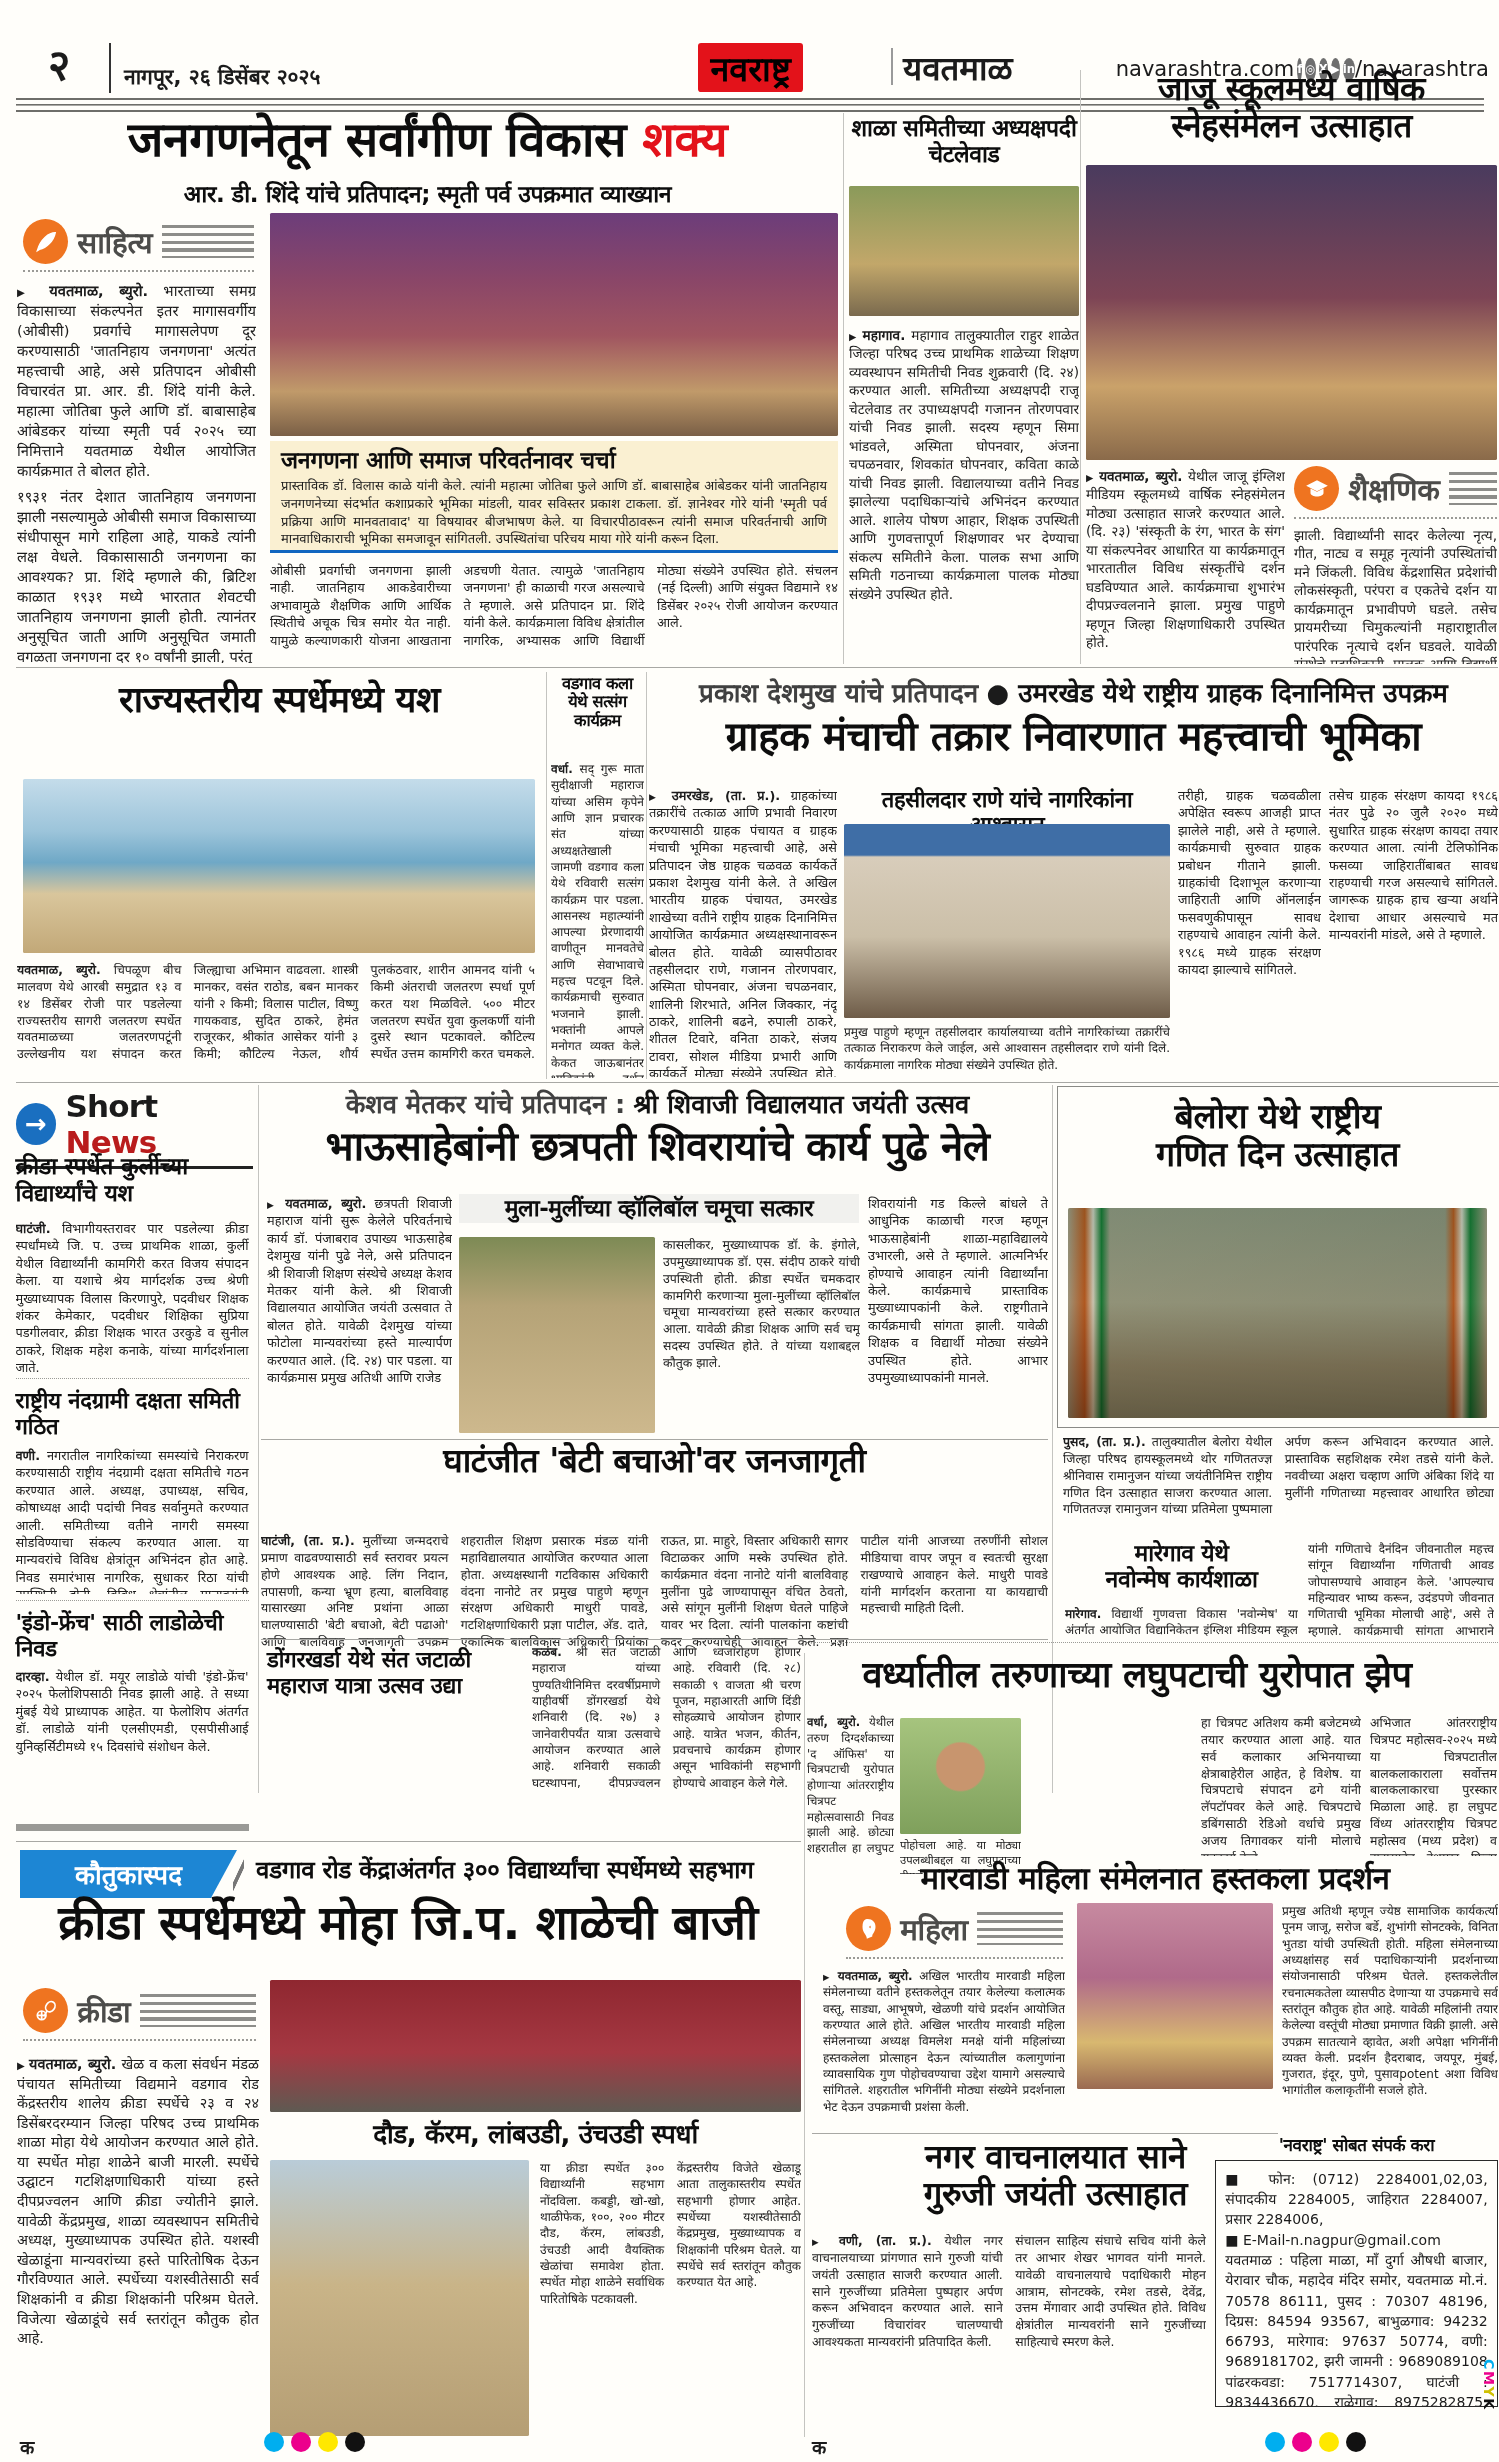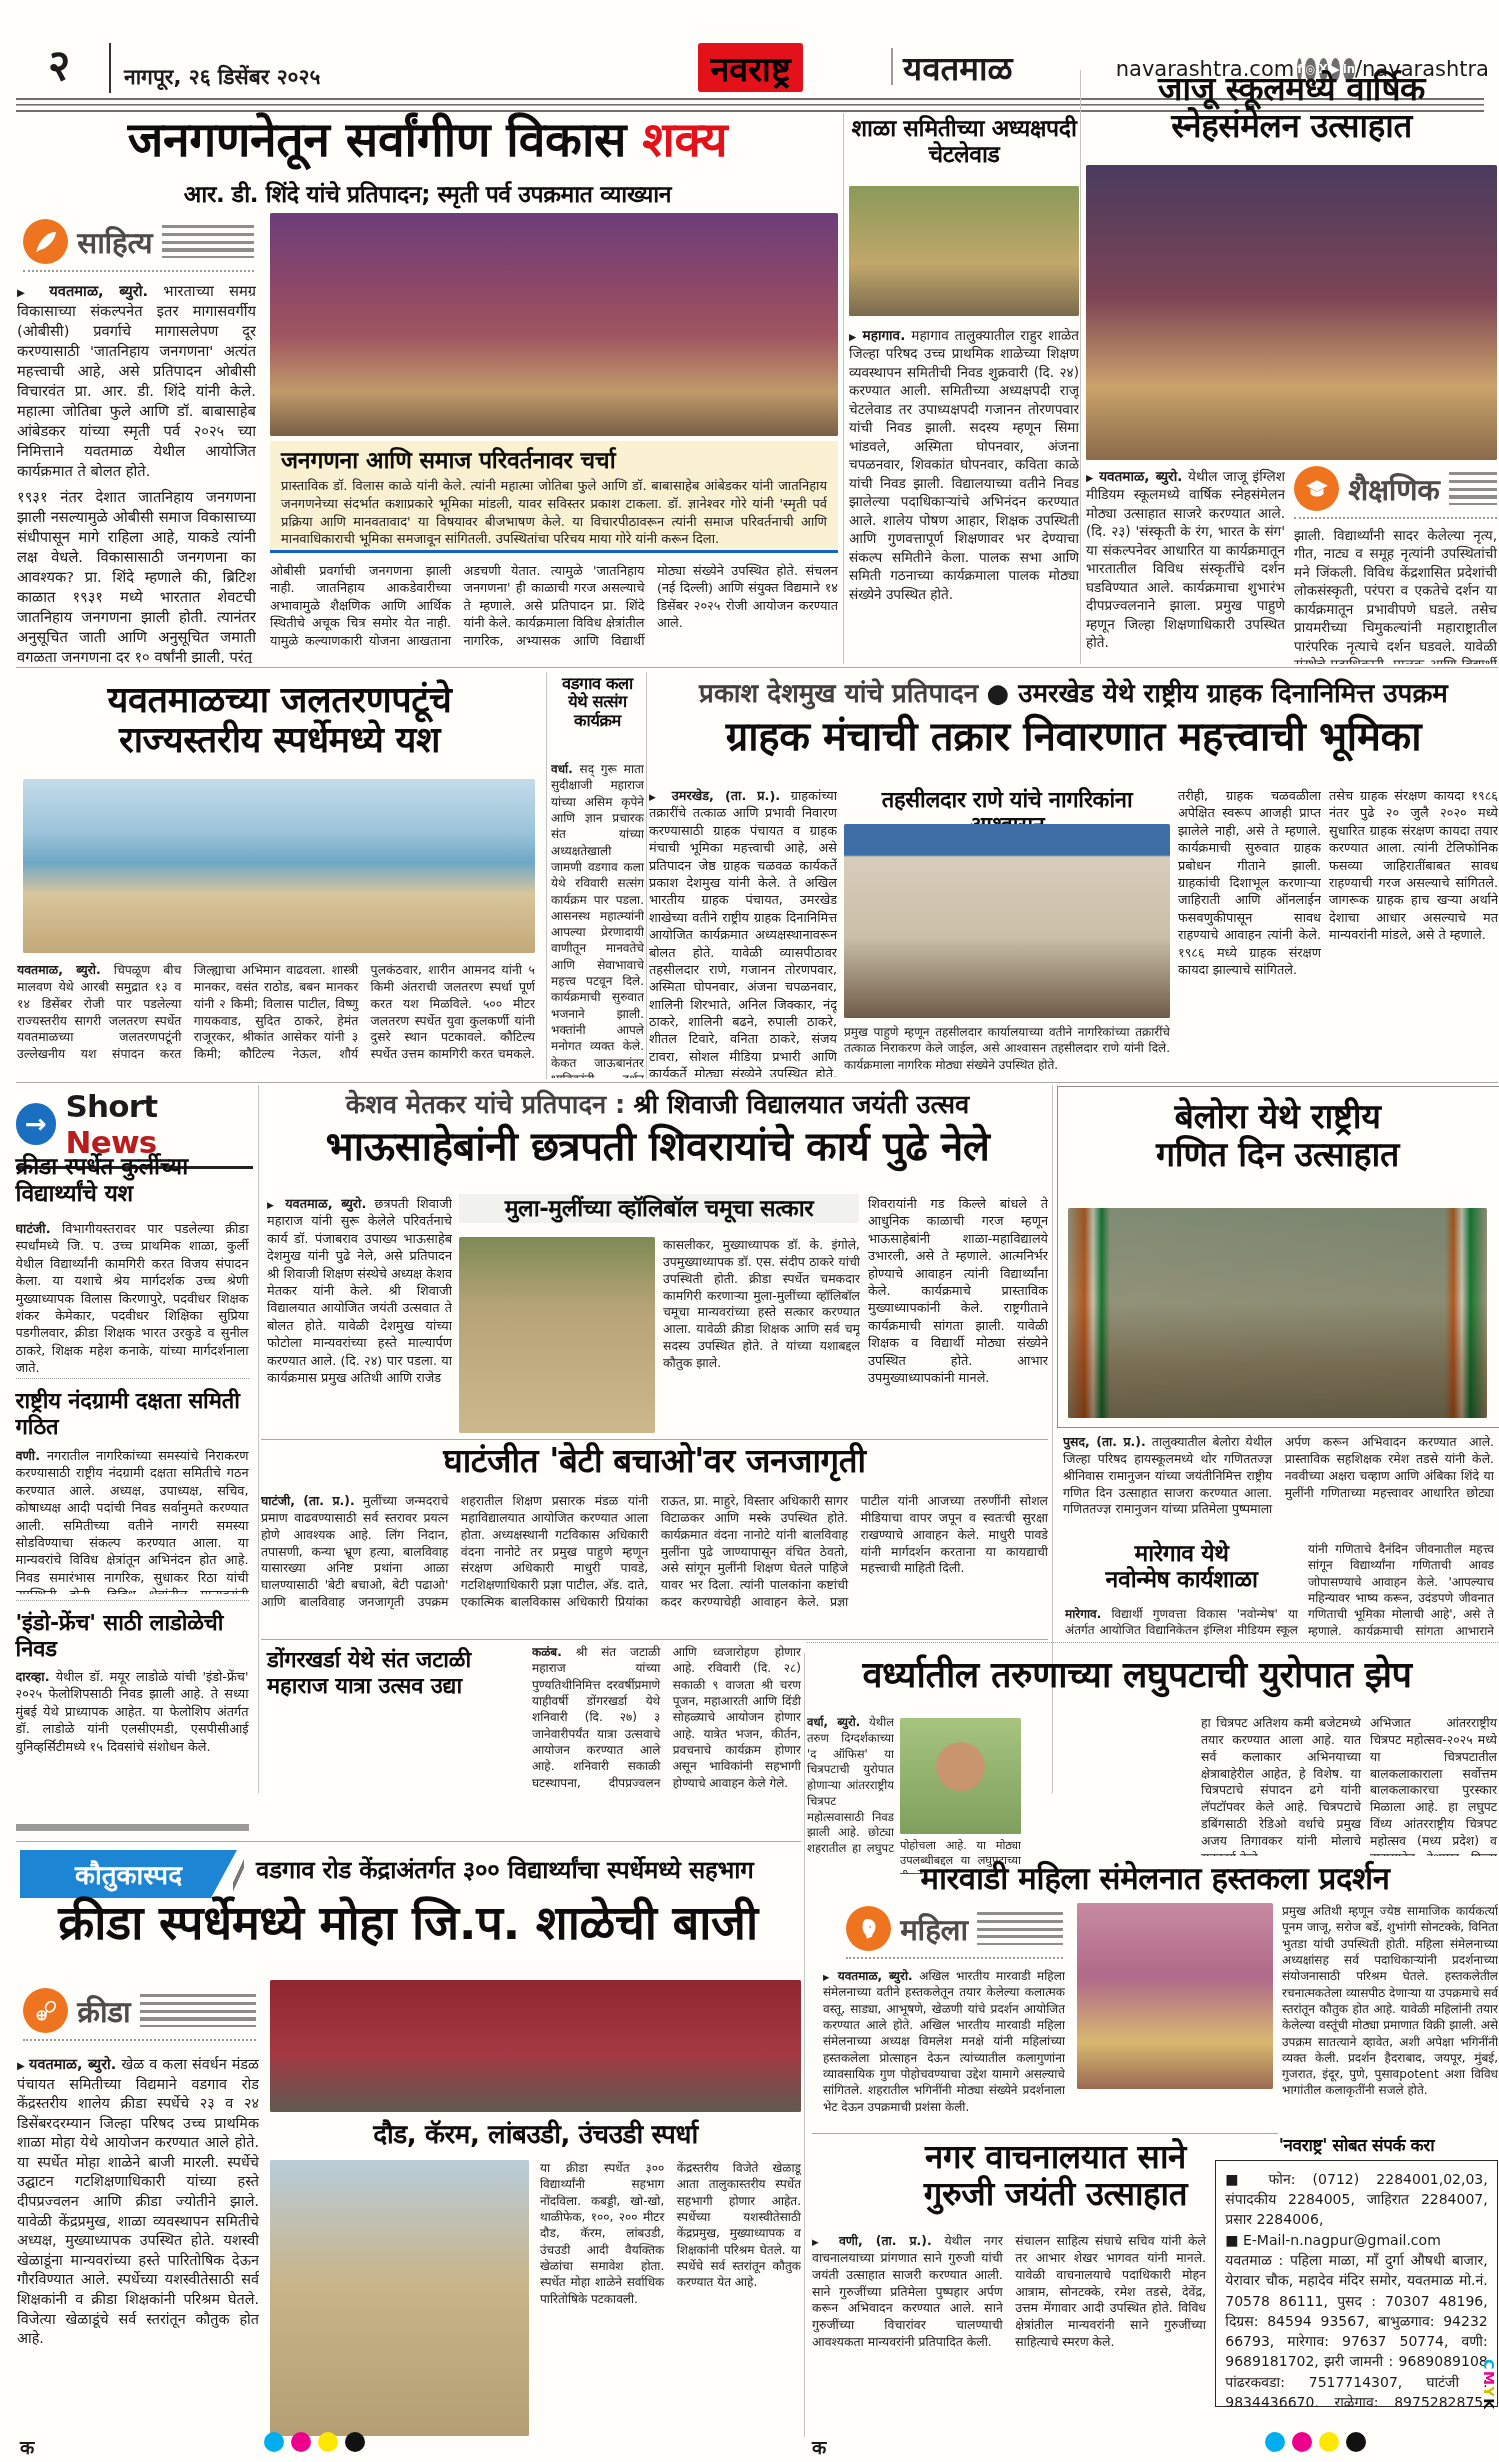--- a/index.html
+++ b/index.html
@@ -6,21 +6,21 @@
   .page{position:relative;width:1499px;height:2462px;background:#fffefa;margin:0 auto;overflow:hidden;color:#1b1b1b;}
   .abs{position:absolute;}
   .hl{font-weight:700;color:#0d0d0d;text-align:center;line-height:1.12;letter-spacing:-0.4px;}
   .hll{font-weight:700;color:#0d0d0d;line-height:1.18;letter-spacing:-0.2px;}
   .bd{font-size:13px;line-height:1.36;text-align:justify;color:#1c1c1c;}
   .bd p{margin:0 0 6.2px 0;}
   .dl{font-weight:700;}
   .lede::before{content:"▶ ";font-size:.7em;}
   .c2{column-count:2;column-gap:12.4px;}
   .c3{column-count:3;column-gap:12.4px;}
-  .c4{column-count:4;column-gap:12.4px;}
+  .c4{column-count:4;column-gap:12.4px;margin-top:40px;}
   .vl{position:absolute;width:0.8px;background:#c4c4c0;}
   .hr{position:absolute;height:0.8px;background:#a8a8a4;}
   .hrd{position:absolute;height:0;border-top:1.6px dotted #9b9b97;}
   .rule3{height:10px;border-top:2.3px solid #6e6e6a;border-bottom:2.3px solid #6e6e6a;background:linear-gradient(#6e6e6a,#6e6e6a) center/100% 1.6px no-repeat;}
   .sec{display:flex;align-items:center;gap:9.3px;border-bottom:2.3px dotted #9a9a96;padding-bottom:6.2px;}
   .sec-icon{flex:none;width:45px;height:45px;border-radius:50%;background:#ef7420;display:flex;align-items:center;justify-content:center;}
   .sec-name{font-size:29.5px;font-weight:700;color:#4c4c4a;letter-spacing:-0.4px;}
   .sec-lines{flex:1;height:33px;background:repeating-linear-gradient(#8d8d89 0 3.1px,transparent 3.1px 7.8px);}
   .photo{background-size:cover;border-radius:1.6px;}
   .logo{background:#e3121a;color:#000000;font-weight:700;border-radius:3.1px;display:flex;align-items:center;padding:3.1px 12.4px;}
@@ -112,21 +112,20 @@
         </svg>
       </span>
     <span class="sec-name">शैक्षणिक</span>
     <span class="sec-lines"></span>
   </div>
   <div class="abs bd" style="left:1294px;top:526px;width:203px;height:138px;font-size:13.6px;overflow:hidden;">झाली. विद्यार्थ्यांनी सादर केलेल्या नृत्य, गीत, नाट्य व समूह नृत्यांनी उपस्थितांची मने जिंकली. विविध केंद्रशासित प्रदेशांची लोकसंस्कृती, परंपरा व एकतेचे दर्शन या कार्यक्रमातून प्रभावीपणे घडले. तसेच प्रायमरीच्या चिमुकल्यांनी महाराष्ट्रातील पारंपरिक नृत्याचे दर्शन घडवले. यावेळी संस्थेचे पदाधिकारी, पालक आणि विद्यार्थी मोठ्या संख्येने उपस्थित होते. सूत्रसंचालन शिक्षकांनी केले तर आभार मुख्याध्यापकांनी मानले.</div>
 
   <div class="hr" style="left:15.5px;top:667px;width:1482px;"></div>
 
   <div class="abs hl" style="left:15.5px;top:680px;width:528px;font-size:36px;">
-    <div>यवतमाळच्या जलतरणपटूंचे</div>
     <div>राज्यस्तरीय स्पर्धेमध्ये यश</div>
   </div>
   <div class="abs photo" style="left:23px;top:779px;width:512px;height:174px;background:linear-gradient(180deg,#c4dcea 0%,#9cc4da 30%,#6fa8c6 48%,#d9c69c 66%,#c2a878 100%);"></div>
   <div class="abs bd c3" style="left:17px;top:962px;width:518px;height:115px;font-size:12.4px;overflow:hidden;">
     <span class="dl">यवतमाळ, ब्युरो.</span> <span>चिपळूण बीच मालवण येथे आरबी समुद्रात १३ व १४ डिसेंबर रोजी पार पडलेल्या राज्यस्तरीय सागरी जलतरण स्पर्धेत यवतमाळच्या जलतरणपटूंनी उल्लेखनीय यश संपादन करत जिल्ह्याचा अभिमान वाढवला. शास्त्री मानकर, वसंत राठोड, बबन मानकर यांनी २ किमी; विलास पाटील, विष्णु गायकवाड, सुदित ठाकरे, हेमंत राजूरकर, श्रीकांत आसेकर यांनी ३ किमी; कौटिल्य नेऊल, शौर्य पुलकंठवार, शारीन आमनद यांनी ५ किमी अंतराची जलतरण स्पर्धा पूर्ण करत यश मिळविले. ५०० मीटर जलतरण स्पर्धेत युवा कुलकर्णी यांनी दुसरे स्थान पटकावले. कौटिल्य स्पर्धेत उत्तम कामगिरी करत चमकले. या खेळाडूंचा यवतमाळात आल्यानंतर सत्कार करण्यात आला. खेळाडूंना जलतरण प्रशिक्षकांनी मार्गदर्शन केले.</span>
   </div>
 
   <div class="vl" style="left:546px;top:672px;height:407px;"></div>
 
   <div class="abs hl" style="left:551px;top:675px;width:93px;font-size:16.3px;">वडगाव कला येथे सत्संग कार्यक्रम</div>

